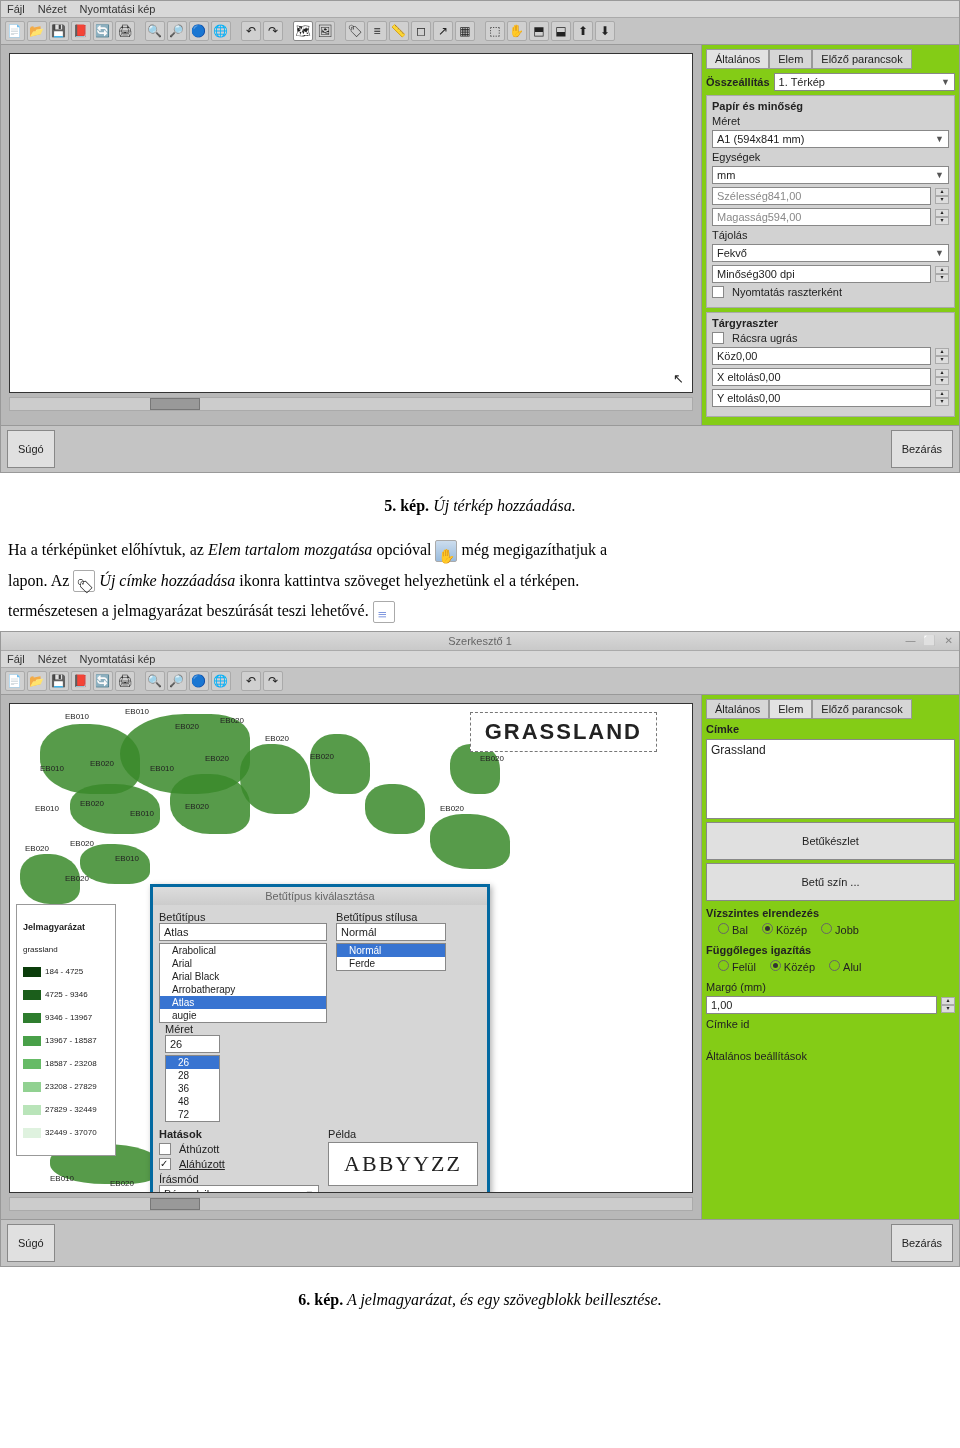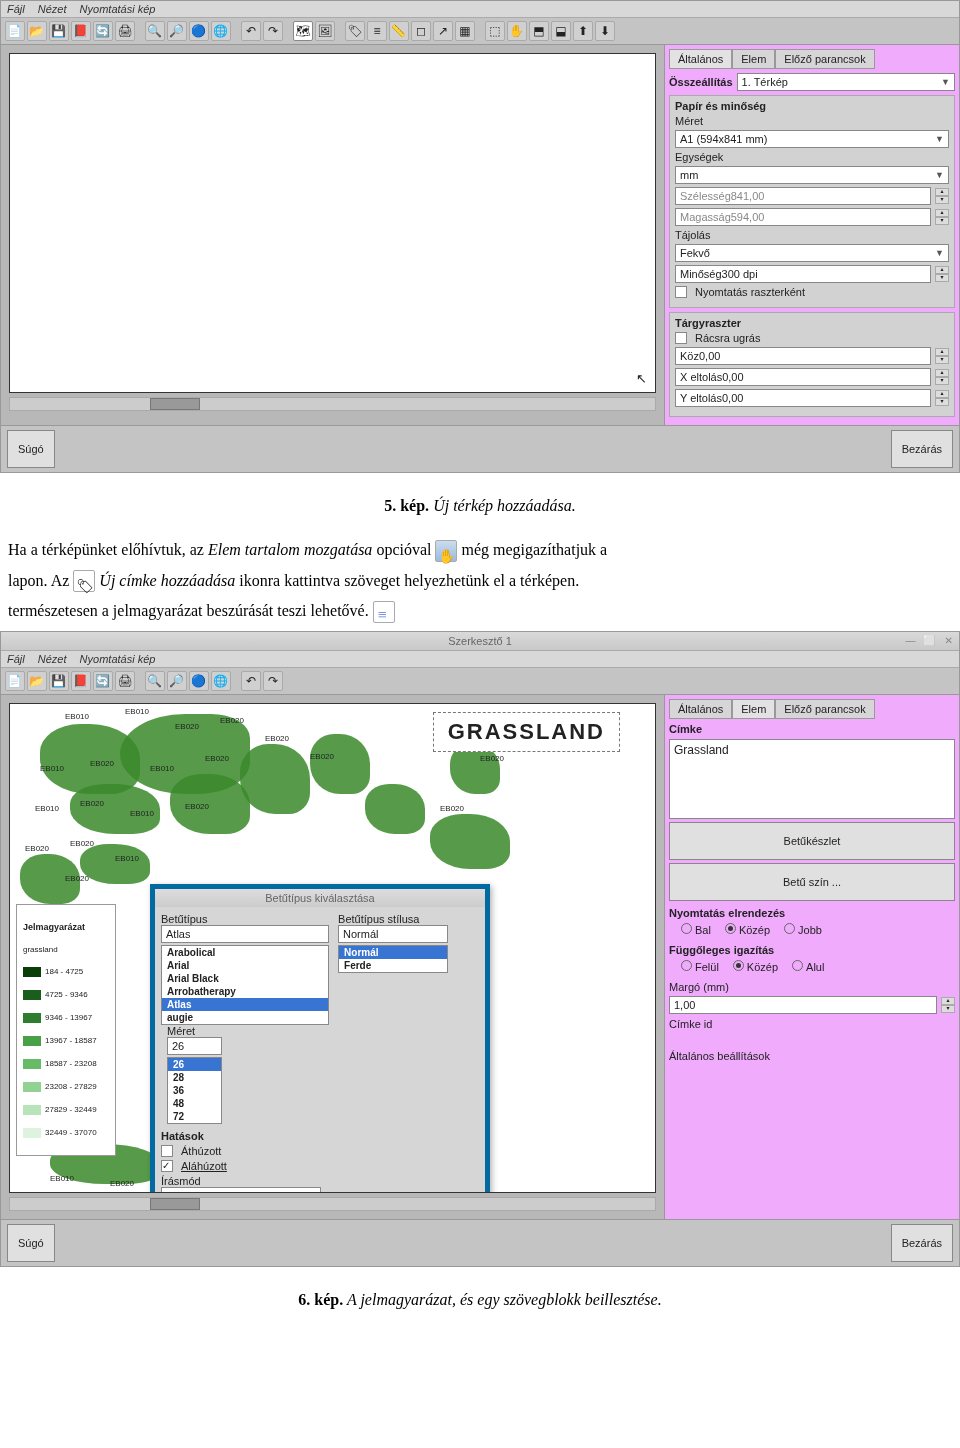--- a/index.html
+++ b/index.html
@@ -1,29 +1,29 @@
 <!DOCTYPE html>
 <html><head>
 <meta charset="utf-8">
 <style>
   * { box-sizing: border-box; margin: 0; padding: 0; }
   body { font-family: Georgia, serif; font-size: 15px; background: #fff; width: 960px; margin: 0 auto; color: #000; }
   .screenshot { background: #bbb; border: 1px solid #999; font-family: Arial, sans-serif; font-size: 11px; color: #222; }
   .menubar { background: #d8d8d8; padding: 2px 6px; font-size: 11px; color: #333; border-bottom: 1px solid #aaa; }
-  .menubar span { margin-right: 10px; font-style: italic; }
+  .menubar span { margin-right: 10px; }
   .toolbar { background: #c4c4c4; padding: 3px 4px; display: flex; gap: 2px; align-items: center; border-bottom: 1px solid #999; flex-wrap: wrap; }
   .tool { width: 20px; height: 20px; background: #d0d0d0; border: 1px solid #aaa; border-radius: 2px; display: flex; align-items: center; justify-content: center; font-size: 12px; }
   .tool.sel { background: #fff; border-color: #888; }
   .sep { width: 6px; }
   .work { display: flex; background: #b8b8b8; }
   .canvas-area { flex: 1; padding: 8px; display: flex; flex-direction: column; }
   .canvas { background: #fff; border: 1px solid #333; height: 340px; position: relative; }
   .scrollbar-h { background: #ccc; height: 14px; border: 1px solid #aaa; margin-top: 4px; position: relative; }
   .scrollbar-h .thumb { background: #999; height: 100%; width: 50px; margin-left: 140px; border: 1px solid #777; }
-  .side { width: 295px; background: #f0abfc; border-left: 1px solid #999; padding: 4px; }
+  .side { width: 258px; background: #84cc16; border-left: 1px solid #999; padding: 4px; }
   .tabs { display: flex; gap: 0; margin-bottom: 4px; }
   .tab { padding: 3px 8px; background: #d6d6d6; border: 1px solid #999; font-size: 11px; }
   .tab.active { background: #e2e2e2; }
   .panel-row { display: flex; align-items: center; margin: 3px 0; gap: 4px; }
   .panel-label { font-size: 11px; color: #222; }
   .panel-group { background: #d2d2d2; border: 1px solid #aaa; padding: 4px 5px 6px; margin: 4px 0; }
   .panel-group .title { font-weight: bold; font-size: 11px; margin-bottom: 3px; }
   .field { background: #fff; border: 1px solid #888; padding: 2px 4px; font-size: 11px; flex: 1; height: 18px; display: flex; align-items: center; }
   .field.dim { color: #888; }
   .field .chev { margin-left: auto; font-size: 9px; color: #555; }
@@ -46,26 +46,26 @@
   
   .titlebar { background: linear-gradient(#d9d9d9,#c9c9c9); padding: 3px 8px; font-size: 11px; color: #666; text-align: center; border-bottom: 1px solid #aaa; position: relative; }
   .titlebar .winbtns { position: absolute; right: 6px; top: 3px; font-size: 10px; color: #888; }
   .map-canvas { background: #fff; border: 1px solid #333; height: 490px; position: relative; overflow: hidden; }
   .map-blob { position: absolute; background: #3a8a2a; border-radius: 40% 50% 30% 50%; opacity: 0.85; }
   .map-lbl { position: absolute; font-family: Arial; font-size: 8px; color: #222; }
   .grassland-box { position: absolute; top: 8px; right: 35px; background: #fff; border: 1px dashed #777; padding: 6px 14px; font-family: 'Arial Black', Arial; font-weight: 900; font-size: 22px; letter-spacing: 2px; }
   .legend-box { position: absolute; left: 6px; top: 200px; background: #fff; border: 1px solid #999; padding: 4px 6px; font-size: 8px; width: 100px; }
   .legend-box .sw { display: inline-block; width: 18px; height: 10px; margin-right: 4px; vertical-align: middle; }
   .legend-box div { margin: 13px 0; }
-  .dialog { position: absolute; left: 140px; top: 180px; width: 340px; background: #d6d6d6; border: 5px solid #0369a1; box-shadow: 2px 2px 6px rgba(0,0,0,0.3); }
+  .dialog { position: absolute; left: 140px; top: 180px; width: 340px; background: #d6d6d6; border: 3px solid #0369a1; box-shadow: 2px 2px 6px rgba(0,0,0,0.3); }
   .dialog .dtitle { background: linear-gradient(#ddd,#ccc); padding: 3px 8px; font-size: 11px; color: #666; text-align: center; }
   .dialog .dbody { padding: 6px; }
   .dcol { display: inline-block; vertical-align: top; }
   .listbox { background: #fff; border: 1px solid #888; font-size: 10px; margin-top: 2px; }
-  .listbox div { padding: 1px 5px; font-weight: bold; }
+  .listbox div { padding: 1px 12px; }
   .listbox .sel { background: #3874d1; color: #fff; }
   .sample { background: #fff; border: 1px solid #888; padding: 8px 4px; text-align: center; font-family: 'Arial Black'; font-size: 22px; letter-spacing: 2px; margin-top: 2px; }
   .dlg-btns { text-align: right; padding: 4px 6px; }
   .side2 .field-text { background: #fff; border: 1px solid #888; height: 80px; padding: 3px 4px; font-size: 12px; }
   .side2 .btnrow { display: flex; gap: 4px; margin: 3px 0; }
   .side2 .btnrow .btn { flex: 1; text-align: center; }
   .radiorow { display: flex; gap: 14px; margin: 4px 0 8px; padding-left: 12px; align-items: center; }
   .radio { width: 11px; height: 11px; border: 1px solid #666; border-radius: 50%; display: inline-block; margin-right: 3px; position: relative; }
   .radio.ck::after { content: ""; position: absolute; width: 5px; height: 5px; background: #333; border-radius: 50%; top: 2px; left: 2px; }
 </style>
@@ -386,20 +386,21 @@
                     <span class="panel-label" style="text-decoration:underline">Aláhúzott</span>
                   </div>
                 <div class="panel-label">Írásmód</div>
                 <div class="field">
                     <span>Bármelyik</span>
                     <span class="chev">▼</span>
                   </div>
               </div>
               <div class="dcol" style="width:150px;margin-left:6px">
                 <div class="panel-label">Példa</div>
+                <div class="sample">ABBYYZZ</div>
               </div>
             </div>
           </div>
           <div class="dlg-btns">
             <span class="btn">Mégsem</span>
             <span class="btn">OK</span>
           </div>
         </div>
       </div>
       <div class="scrollbar-h">
@@ -413,21 +414,21 @@
         <div class="tab">Előző parancsok</div>
       </div>
       <div class="panel-label" style="font-weight:bold;margin:4px 0">Címke</div>
       <div class="field-text"><span>Grassland</span></div>
       <div class="btnrow">
         <div class="btn">Betűkészlet</div>
       </div>
       <div class="btnrow">
         <div class="btn">Betű szín ...</div>
       </div>
-      <div class="panel-label" style="font-weight:bold;margin-top:6px">Nyomtatás elrendezés</div>
+      <div class="panel-label" style="font-weight:bold;margin-top:6px">Vízszintes elrendezés</div>
       <div class="radiorow">
         <span><span class="radio"></span><span>Bal</span></span>
         <span><span class="radio ck"></span><span>Közép</span></span>
         <span><span class="radio"></span><span>Jobb</span></span>
       </div>
       <div class="panel-label" style="font-weight:bold">Függőleges igazítás</div>
       <div class="radiorow">
         <span><span class="radio"></span><span>Felül</span></span>
         <span><span class="radio ck"></span><span>Közép</span></span>
         <span><span class="radio"></span><span>Alul</span></span>

